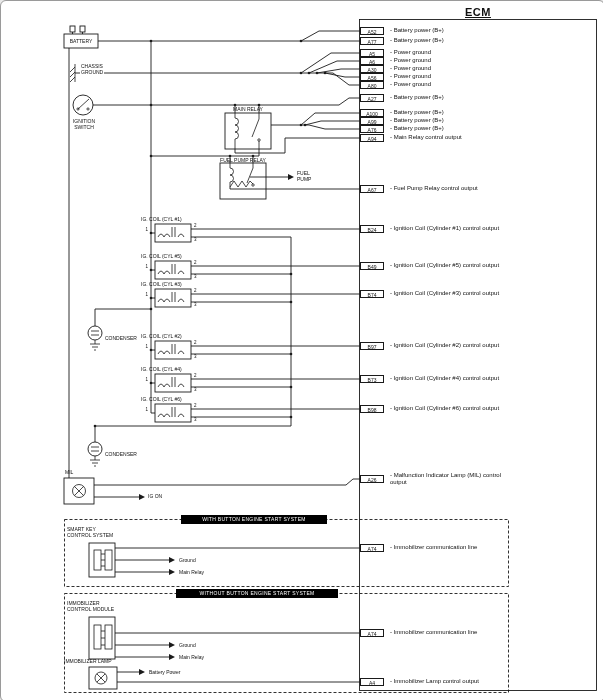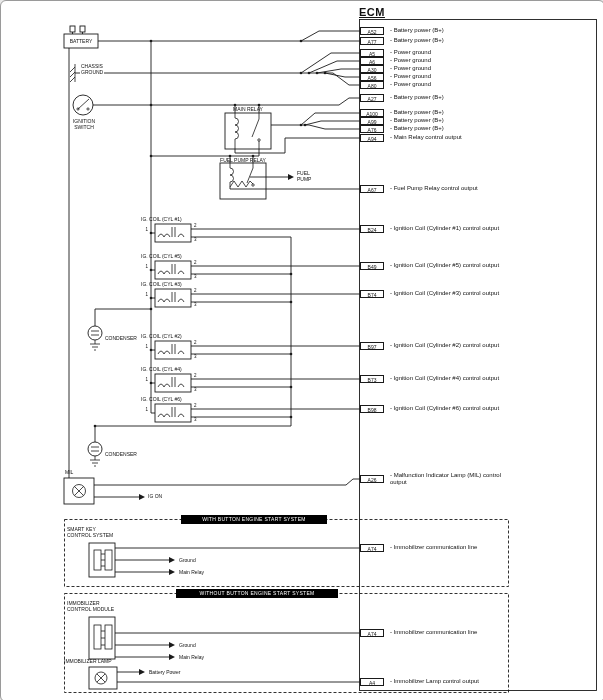--- a/index.html
+++ b/index.html
@@ -2,21 +2,21 @@
 <html><head>
 <meta charset="utf-8">
 <style>
   html,body{margin:0;padding:0;background:#e8e8e8;}
   .page{position:relative;width:603px;height:700px;background:#fff;border:1px solid #9a9a9a;
         border-radius:6px;overflow:hidden;font-family:"Liberation Sans",sans-serif;color:#111;}
   svg{position:absolute;left:0;top:0;}
   .lbl{position:absolute;font-size:5px;line-height:6px;white-space:pre-line;color:#111;}
   .ctr{text-align:center;}
   .wbg{background:#fff;padding:0 1px;}
-  .bigtitle{position:absolute;left:358px;top:5px;width:238px;text-align:left;
+  .bigtitle{position:absolute;left:358px;top:5px;width:238px;text-align:center;
             font-size:11px;font-weight:bold;letter-spacing:0.5px;text-decoration:underline;}
   .pinbox{position:absolute;left:359px;width:24px;height:8px;background:#fff;border:1px solid #1a1a1a;
           font-size:5px;line-height:8px;text-align:center;box-sizing:border-box;}
   .pindesc{position:absolute;left:389px;width:210px;font-size:6px;line-height:7px;}
   .hdr{position:absolute;height:9px;background:#000;color:#fff;font-size:5px;line-height:9px;
        text-align:center;letter-spacing:0.3px;}
   .w{fill:none;stroke:#1a1a1a;stroke-width:0.9;}
   .thin{fill:none;stroke:#1a1a1a;stroke-width:0.8;}
   .box{fill:#fff;stroke:#1a1a1a;stroke-width:0.9;}
   .dash{fill:none;stroke:#1a1a1a;stroke-width:0.9;stroke-dasharray:3 2;}

